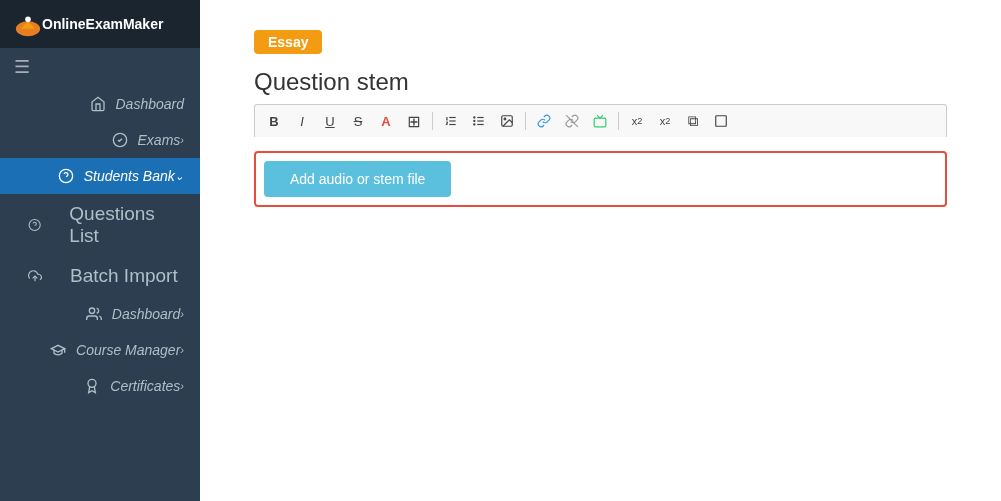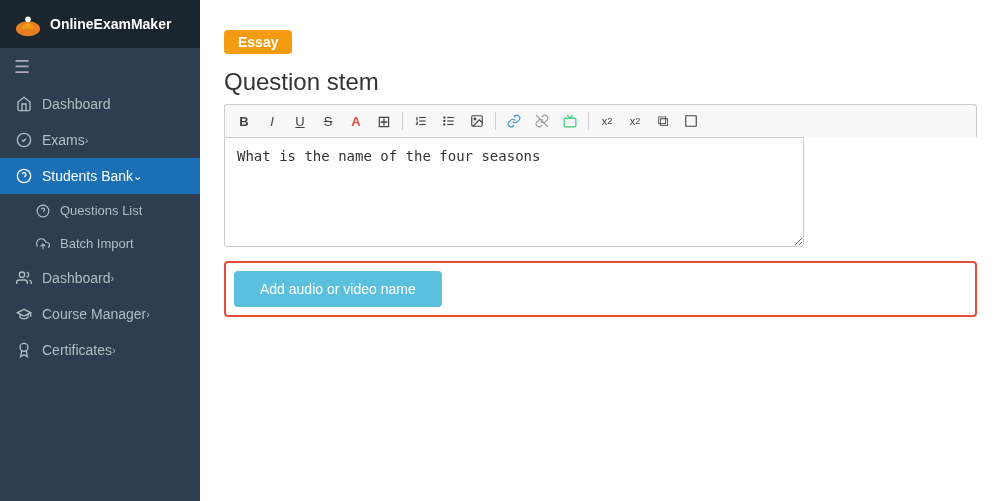--- a/index.html
+++ b/index.html
@@ -15,21 +15,21 @@
       flex-direction: column;
       height: 501px;
       overflow-y: auto;
     }
 
     #sidebar-header {
       background: #1a252f;
       padding: 10px 14px;
       display: flex;
       align-items: center;
-      gap: 8px;
+      gap: 0;
       min-height: 48px;
     }
 
     .logo-icon {
       width: 28px;
       height: 28px;
     }
 
     .brand-name {
       color: #fff;
@@ -44,52 +44,53 @@
       font-size: 18px;
       border: none;
       background: none;
       text-align: left;
       width: 100%;
     }
 
     .nav-item {
       display: flex;
       align-items: center;
-      justify-content: flex-start;
+      justify-content: flex-end;
       padding: 10px 16px;
       color: #b0bec5;
       cursor: pointer;
       font-size: 14px;
       transition: background 0.2s;
+      font-style: italic;
     }
     .nav-item.active { background: #1a6fb5; color: #fff; }
 
     .nav-item-left { display: flex; align-items: center; gap: 10px; }
 
     .nav-sub-item {
       display: flex;
       align-items: center;
-      gap: 10px;
-      padding: 9px 16px 9px 36px;
+      gap: 28px;
+      padding: 9px 16px 9px 28px;
       color: #b0bec5;
       cursor: pointer;
-      font-size: 13px;
+      font-size: 19px;
     }
 
     .chevron { font-size: 11px; }
 
     
     #main {
       flex: 1;
       background: #fff;
       display: flex;
       flex-direction: column;
       height: 501px;
       overflow-y: auto;
-      padding: 30px 24px;
+      padding: 30px 54px;
     }
 
     .essay-badge {
       display: inline-block;
       background: #f39c12;
       color: #fff;
       padding: 4px 14px;
       border-radius: 4px;
       font-size: 14px;
       font-weight: 600;
@@ -347,18 +348,17 @@
     <button class="toolbar-btn" title="Superscript" style="font-size:11px;">x<sup>2</sup></button>
     <button class="toolbar-btn" title="Subscript" style="font-size:11px;">x<sub>2</sub></button>
     <button class="toolbar-btn" title="Copy" style="font-size:15px;">⧉</button>
     <button class="toolbar-btn" title="Fullscreen">
       <svg width="14" height="14" viewBox="0 0 24 24" fill="none" stroke="currentColor" stroke-width="2">
           <rect x="3" y="3" width="18" height="18" rx="1"></rect>
         </svg>
     </button>
   </div>
 
-  <textarea class="editor-area" style="">What is the name of the four seasons</textarea>
 
   <div class="add-media-container">
-    <button class="add-media-btn">Add audio or video name</button>
+    <button class="add-media-btn">Add audio or stem file</button>
   </div>
 </div>
 
 </body></html>

